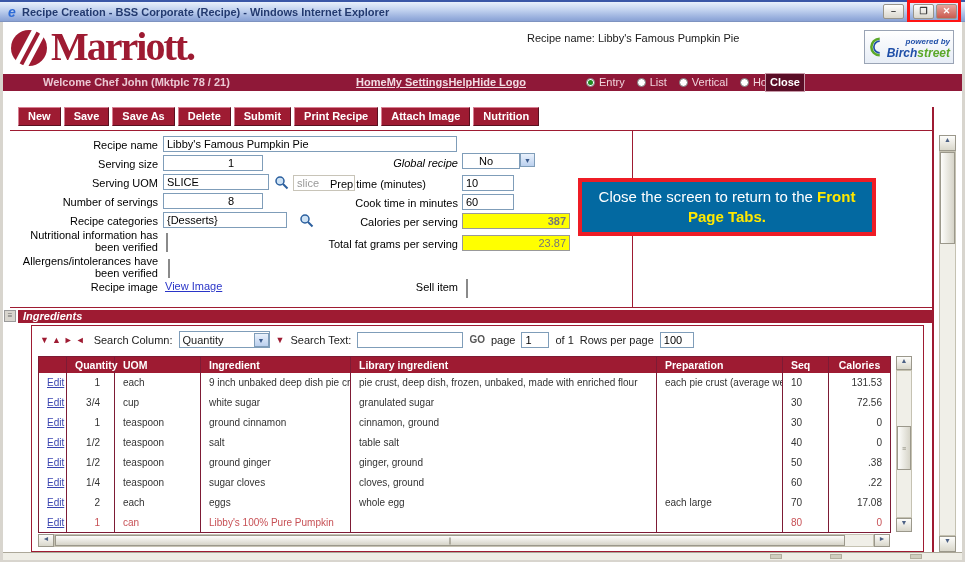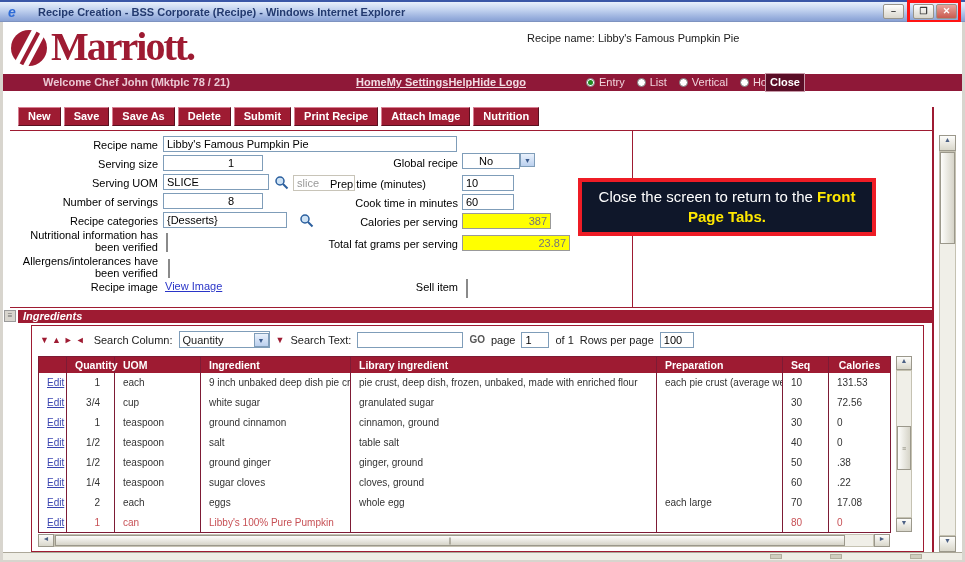--- a/index.html
+++ b/index.html
@@ -11,21 +11,21 @@
   .abs { position:absolute; }
 
   
   .titlebar {
     top:0; left:0; right:0; height:22px;
     background:linear-gradient(#E8F0FC, #BFD0EE 45%, #96ADDC 85%, #8AA2D4);
     border-top:2px solid #3A57A7; border-bottom:1px solid #7E93C0;
     display:flex; align-items:center; padding:0 4px;
   }
   .ie-icon { font-size:14px; font-weight:bold; font-style:italic; color:#2E6BD6; width:16px; text-align:center; }
-  .title-text { font-size:11px; font-weight:bold; color:#233A6F; margin-left:18px;text-align:center; }
+  .title-text { font-size:11px; font-weight:bold; color:#233A6F; margin-left:2px;text-align:center; }
   .win-buttons { margin-left:auto; display:flex; align-items:center; }
   .wbtn {
     width:21px; height:15px; margin-left:2px;
     background:linear-gradient(#FEFEFD,#D9D6CC); border:1px solid #98948A; border-radius:2px;
     font-size:9px; line-height:12px; text-align:center; color:#3B3B3B; font-weight:bold;
   }
   .wbtn.close { background:linear-gradient(#E9A49C,#C95B4F); color:#fff; }
   .anno-frame { border:3px solid #FF1414; display:flex; padding:1px; margin-left:3px; }
 
   
@@ -85,21 +85,21 @@
     width:15px; height:14px; background:linear-gradient(#E9F1FC,#BBD0EE); border:1px solid #7F9DB9;
     font-size:7px; color:#3A5A8C; text-align:center; line-height:13px; display:inline-block;
   }
   .checkbox { width:10px; height:10px; border:1px solid #8A8A8A; background:#fff; position:relative; }
   .checkbox::after { content:""; position:absolute; left:2px; right:2px; top:4px; height:1px; background:#9a9a9a; }
   .checkbox.gray { background:#E2E2E2; }
   .bluelink { font-size:11px; color:#2A35C8; text-decoration:underline; cursor:pointer; }
 
   
   .annotation {
-    left:575px; top:156px; width:298px; height:58px; background:#0f172a; border:4px solid #EE1C25;
+    left:575px; top:156px; width:298px; height:58px; background:#0369a1; border:4px solid #EE1C25;
     display:flex; align-items:center; justify-content:center; text-align:center;
     font-size:15px; color:#fff; padding:2px 10px; z-index:5; line-height:20px;
   }
   .annotation b { color:#FFE800; }
 
   
   .ing-bar { left:15px; top:288px; width:916px; height:13px; background:#9E1B32;
     color:#fff; font-size:11px; font-weight:bold; font-style:italic; line-height:13px; padding-left:5px; }
   .ing-handle { left:1px; top:288px; width:12px; height:12px; background:#D8D5CE; border:1px solid #9a9a9a;
     font-size:8px; line-height:10px; text-align:center; color:#666; }
@@ -118,21 +118,21 @@
   table.ing th {
     background:#9E1B32; color:#fff; font-size:10.5px; font-weight:bold; height:16px;
     text-align:left; padding:0 0 0 8px; border-right:1px solid #7D1B35;
   }
   table.ing th.c { text-align:center; padding:0; }
   table.ing td {
     font-size:10px; color:#333; height:20px; padding:0 4px 0 8px; border-right:1px solid #7D1B35;
     overflow:hidden; white-space:nowrap; vertical-align:middle;
   }
   table.ing td.qty { text-align:right; padding-right:14px; }
-  table.ing td.cal { text-align:left; padding-right:8px; }
+  table.ing td.cal { text-align:right; padding-right:8px; }
   tr.red td { color:#C75055; }
   .editlink { color:#3A45B0; text-decoration:underline; cursor:pointer; }
 
   
   .sb-btn {
     background:linear-gradient(#FDFDFB,#D9D7CB); border:1px solid #9B988B; color:#4D6185;
     text-align:center; font-size:7px; position:absolute;
   }
   .sb-track { background:#F0EFE8; border:1px solid #C5C2B2; position:absolute; }
   .sb-thumb { background:linear-gradient(90deg,#FDFDFB,#D6D4C8); border:1px solid #9B988B; position:absolute;
@@ -163,20 +163,32 @@
   
   <div class="abs marriott">
     <svg width="44" height="46" viewBox="0 0 44 46">
       <circle cx="22" cy="24" r="18" fill="#9E1B32"></circle>
       <rect x="16" y="2" width="5" height="44" fill="#fff" transform="rotate(28 22 24)"></rect>
       <rect x="25" y="2" width="5" height="44" fill="#fff" transform="rotate(28 22 24)"></rect>
     </svg>
     <span class="m-word">Marriott.</span>
   </div>
   <span class="abs recipe-note">Recipe name: Libby's Famous Pumpkin Pie</span>
+  <div class="abs birch">
+    <svg width="16" height="26" viewBox="0 0 16 26">
+      <path d="M14 3 A 10 10 0 1 0 14 23" fill="none" stroke="#5BA829" stroke-width="3"></path>
+      <path d="M14 6 A 7 7 0 1 0 14 20" fill="none" stroke="#1F4FA8" stroke-width="2"></path>
+    </svg>
+    <span class="birch-text">
+      <span class="birch-powered">powered by</span>
+      <span class="birch-name">
+        <span class="b1">Birch</span><span class="b2">street</span>
+      </span>
+    </span>
+  </div>
 
   
   <div class="abs navbar">
     <span class="abs welcome">Welcome Chef John (Mktplc 78 / 21)</span>
     <span class="abs nav-links" id="nav-links">
         <span class="navlink">Home</span>
         <span class="navlink">My Settings</span>
         <span class="navlink">Help</span>
         <span class="navlink">Hide Logo</span>
       </span>
@@ -246,34 +258,34 @@
   <span class="abs flabel" style="top:207px;">Nutritional information has been verified</span>
   <span class="abs checkbox" style="left:163px; top:212px;"></span>
 
   <span class="abs flabel" style="top:233px;">Allergens/intolerances have been verified</span>
   <span class="abs checkbox" style="left:163px; top:238px;"></span>
 
   <span class="abs flabel" style="top:259px;">Recipe image</span>
   <span class="abs bluelink" style="left:162px; top:258px;">View Image</span>
 
   
-  <span class="abs flabel r" style="top:135px;">Global recipe</span>
+  <span class="abs flabel r" style="top:135px;font-style:italic;">Global recipe</span>
   <span class="abs" style="left:459px; top:131px; display:flex;">
     <span class="finput" style="width:58px; display:inline-block;padding-left:16px;">No</span>
     <span class="dd-btn">▼</span>
   </span>
 
   <span class="abs flabel r" style="top:156px;text-align:center;">Prep time (minutes)</span>
   <input class="abs finput" style="left: 459px; top: 153px; width: 52px;" value="10">
 
   <span class="abs flabel r" style="top:175px;">Cook time in minutes</span>
   <input class="abs finput" style="left: 459px; top: 172px; width: 52px;" value="60">
 
   <span class="abs flabel r" style="top:194px;">Calories per serving</span>
-  <input class="abs finput yellow" style="left: 459px; top: 191px; width: 89px;" value="387">
+  <input class="abs finput yellow" style="left: 459px; top: 191px; width: 108px; font-weight: bold;" value="387">
 
   <span class="abs flabel r" style="top:216px;">Total fat grams per serving</span>
   <input class="abs finput yellow" style="left: 459px; top: 213px; width: 108px;" value="23.87">
 
   <span class="abs flabel r" style="top:259px;">Sell item</span>
   <span class="abs checkbox gray" style="left:459px; top:258px;"></span>
 
   
   <div class="abs annotation">
     <span><span>Close the screen to return to the </span><b>Front Page Tabs.</b></span>

